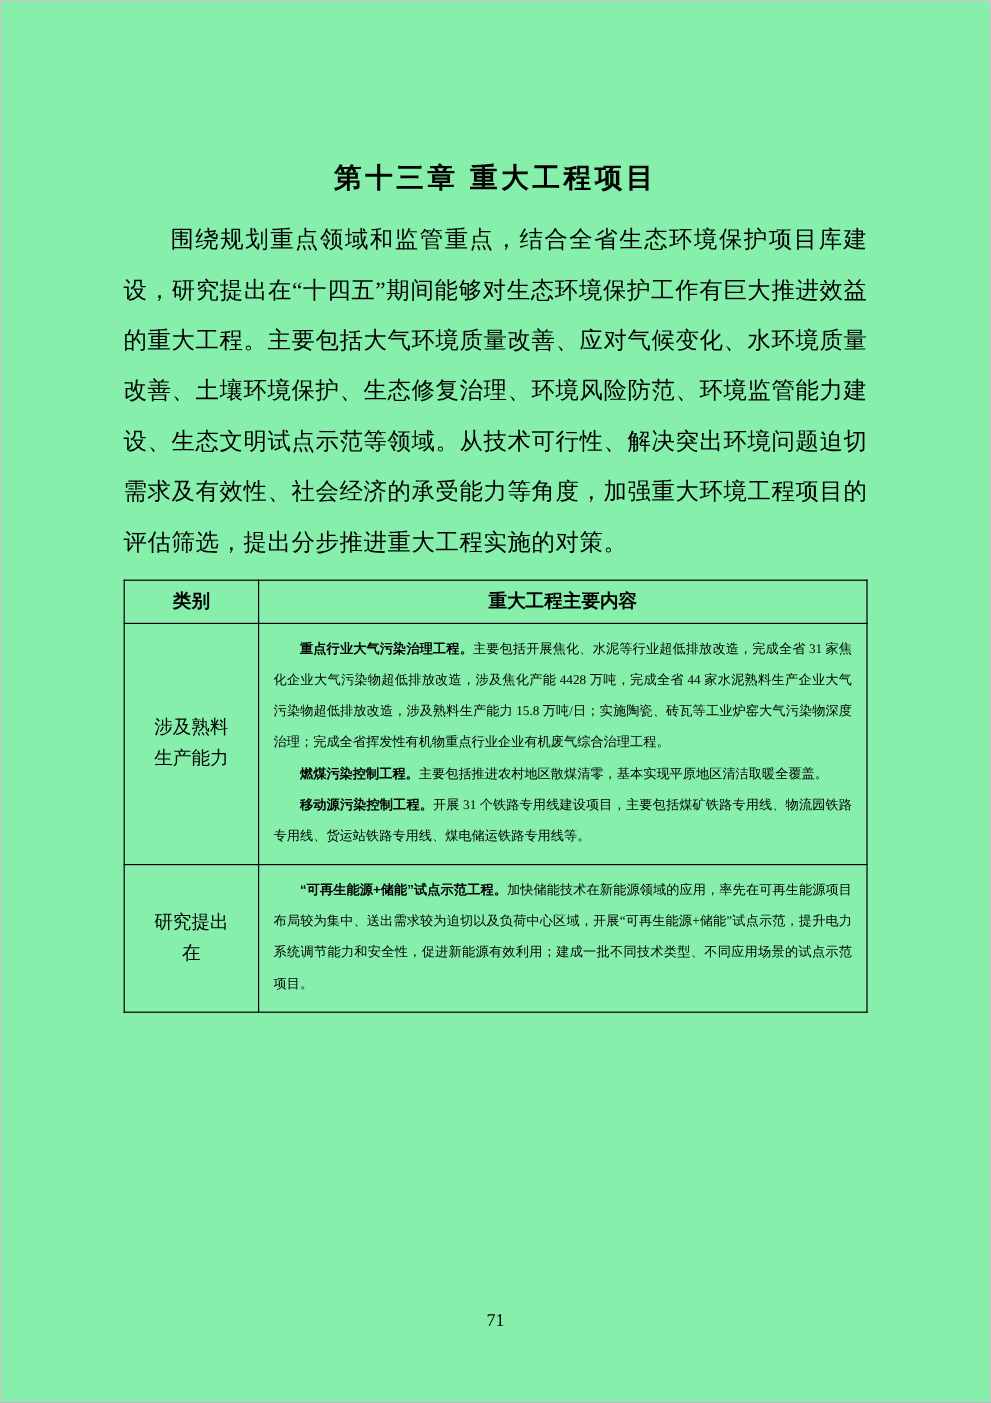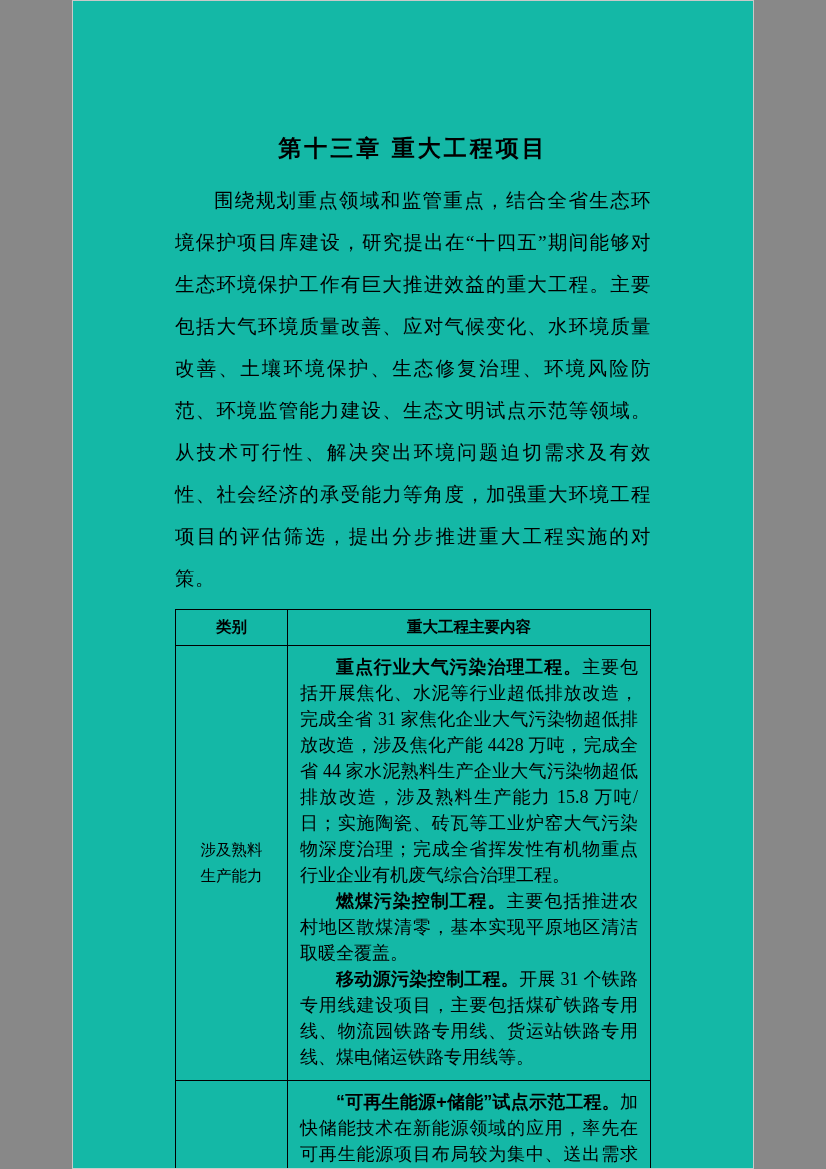--- a/index.html
+++ b/index.html
@@ -1,22 +1,22 @@
 <!DOCTYPE html>
 <html><head>
 <meta charset="utf-8">
 <style>
   * { box-sizing: border-box; }
   html, body { margin: 0; padding: 0; background: #888; }
   .page {
     position: relative;
-    width: 682px;
+    width: 826px;
     height: 1169px;
     margin: 0 auto;
-    background: #14b8a6;
+    background: #86efac;
     border: 1px solid #c9c9c9;
     font-family: "Liberation Serif", "DejaVu Serif", serif;
     color: #000;
     overflow: hidden;
   }
   .content {
     padding: 132px 102px 0 102px;
   }
   .chapter-title {
     margin: 0;
@@ -65,39 +65,39 @@
     font-size: 15.5px;
     line-height: 26px;
     padding: 6px 4px;
   }
   td.category-cell .cat-inner {
     display: inline-block;
     max-width: 4.2em;
   }
   td.content-cell {
     padding: 8px 12px 10px 12px;
-    font-size: 18px;
+    font-size: 11px;
     line-height: 26px;
     text-align: justify;
   }
   td.content-cell p {
     margin: 0;
     text-indent: 2em;
   }
   td.content-cell b {
     font-family: "Liberation Sans", "DejaVu Sans", sans-serif;
     font-weight: bold;
   }
   .page-number {
     position: absolute;
     bottom: 58px;
     left: 0;
     right: 0;
     text-align: center;
-    font-size: 12px;
+    font-size: 15px;
   }
 </style>
 </head>
 <body>
 
 <div class="page">
   <div class="content">
     <h1 class="chapter-title">第十三章  重大工程项目</h1>
 
     <p class="intro">围绕规划重点领域和监管重点，结合全省生态环境保护项目库建设，研究提出在“十四五”期间能够对生态环境保护工作有巨大推进效益的重大工程。主要包括大气环境质量改善、应对气候变化、水环境质量改善、土壤环境保护、生态修复治理、环境风险防范、环境监管能力建设、生态文明试点示范等领域。从技术可行性、解决突出环境问题迫切需求及有效性、社会经济的承受能力等角度，加强重大环境工程项目的评估筛选，提出分步推进重大工程实施的对策。</p>

